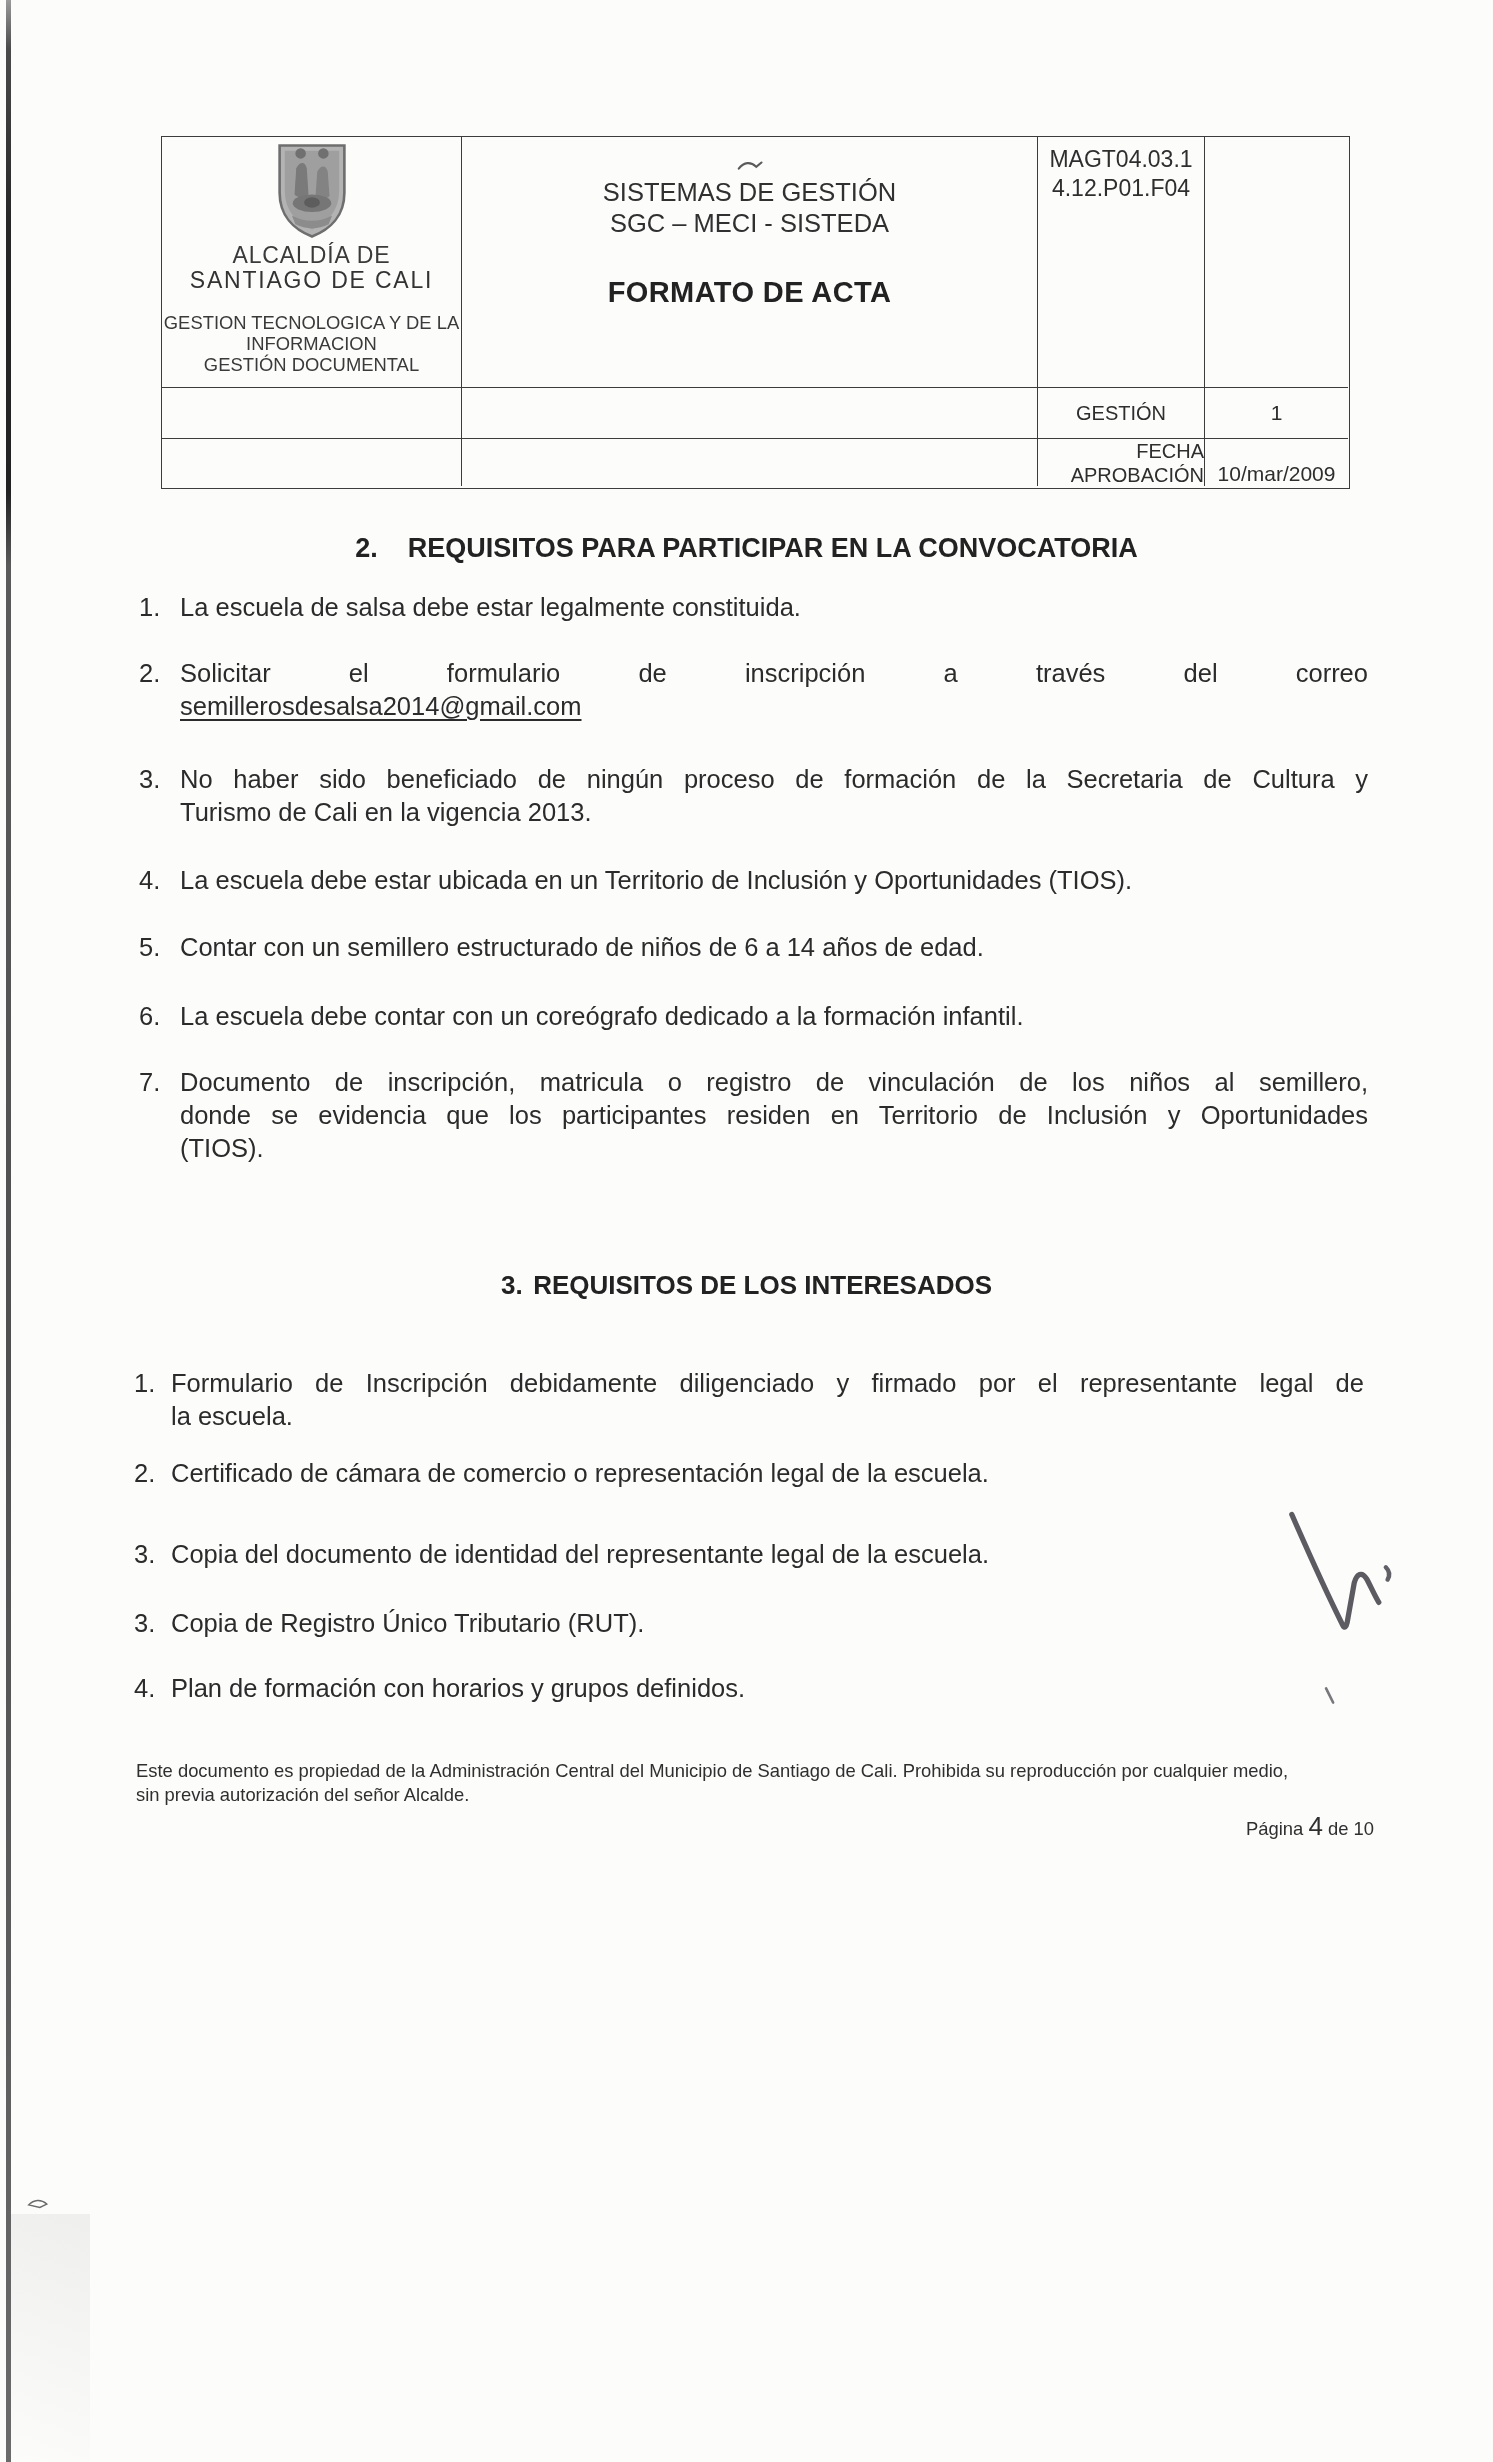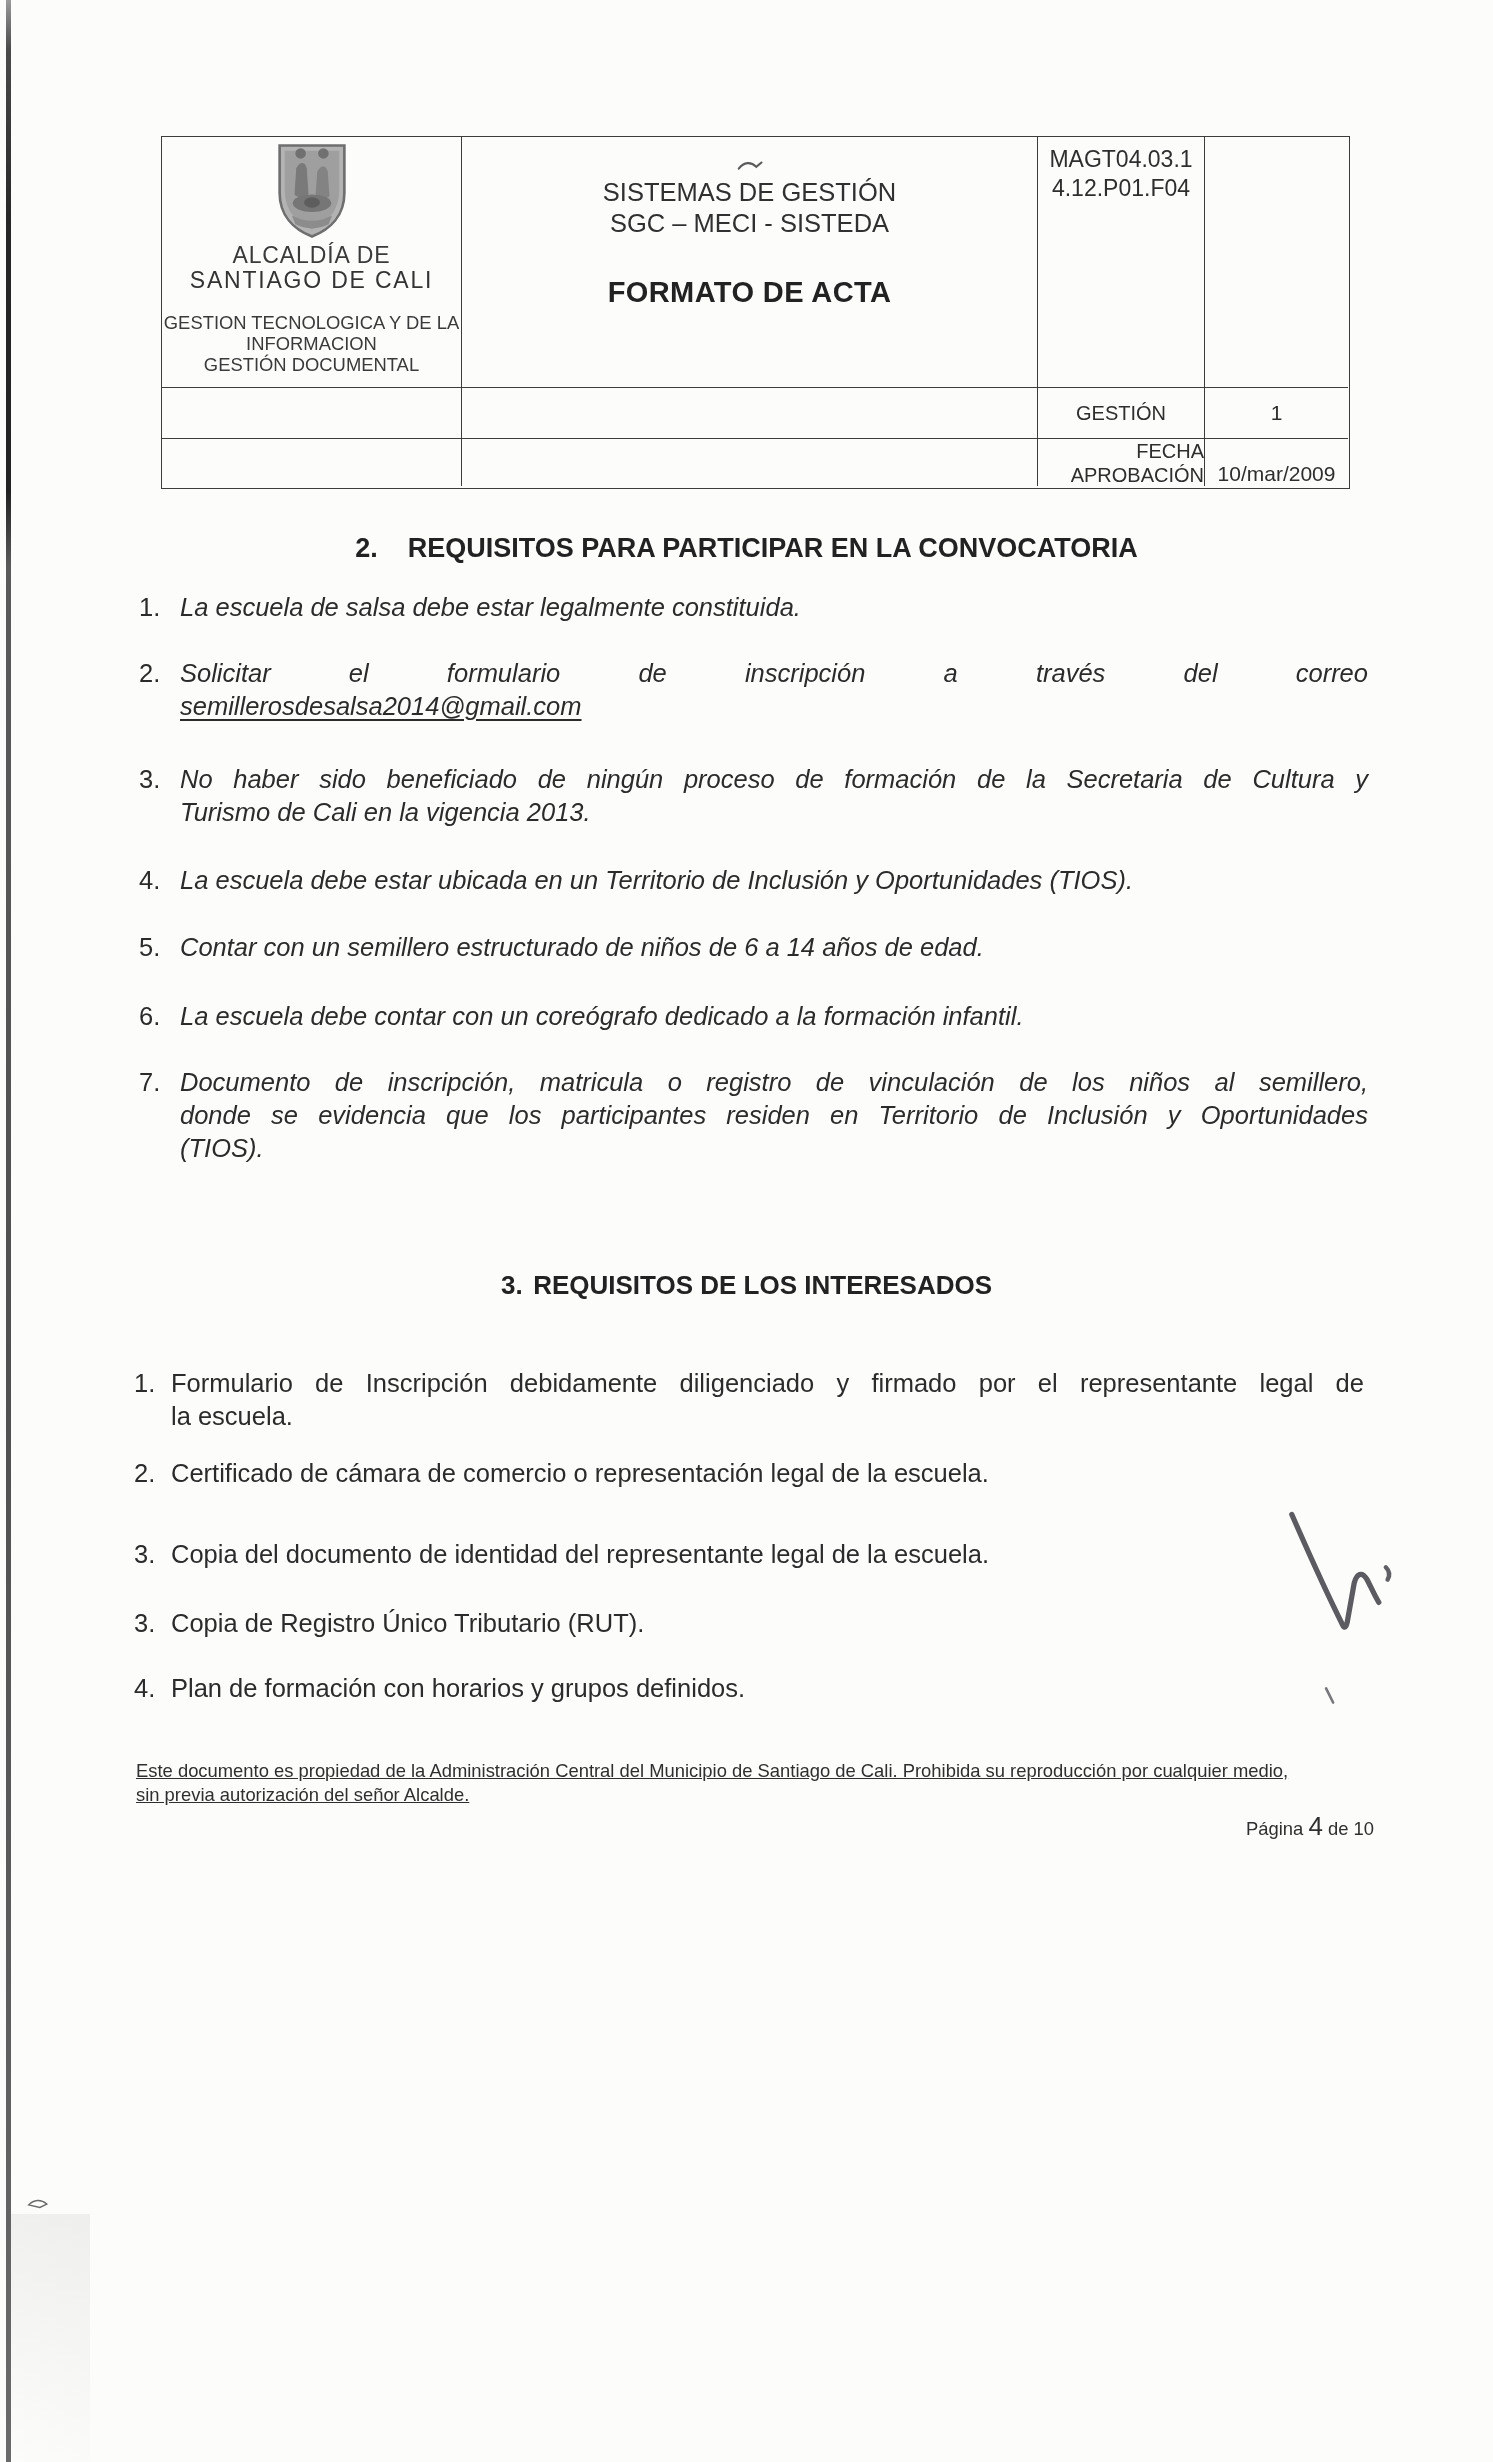--- a/index.html
+++ b/index.html
@@ -44,26 +44,26 @@
   .h3line { top:1270px; font-size:26px; }
   .h-sec .hwrap { display:inline-flex; }
   .h2line .hwrap { gap:30px; }
   .h3line .hwrap { gap:10.5px; }
 
   .item { position:absolute; display:flex; font-size:25.5px; line-height:33px; color:#2b2b2b; }
   .list1 { left:139px; }
   .list2 { left:134px; }
   .list1 .num { width:41px; flex-shrink:0; }
   .list2 .num { width:37px; flex-shrink:0; }
-  .list1 .txt { width:1188px;font-style:italic; }
+  .list1 .txt { width:1188px; }
   .list2 .txt { width:1193px; }
   .jl { text-align:justify; text-align-last:justify; }
   .email { text-decoration:underline; text-underline-offset:4.4px; text-decoration-thickness:1.8px; }
 
-  .footer { position:absolute; left:136px; top:1759px; width:1239px; font-size:18.4px; line-height:24px; color:#2f2f2f;text-decoration:underline; }
+  .footer { position:absolute; left:136px; top:1759px; width:1239px; font-size:18.4px; line-height:24px; color:#2f2f2f; }
   .pagina { position:absolute; top:1811px; right:119px; font-size:18.4px; color:#2f2f2f; }
   .pagina .pgnum { font-size:26px; font-weight:normal; }
 
   .mark { position:absolute; }
 </style>
 </head>
 <body>
 
 <div class="page">
 

